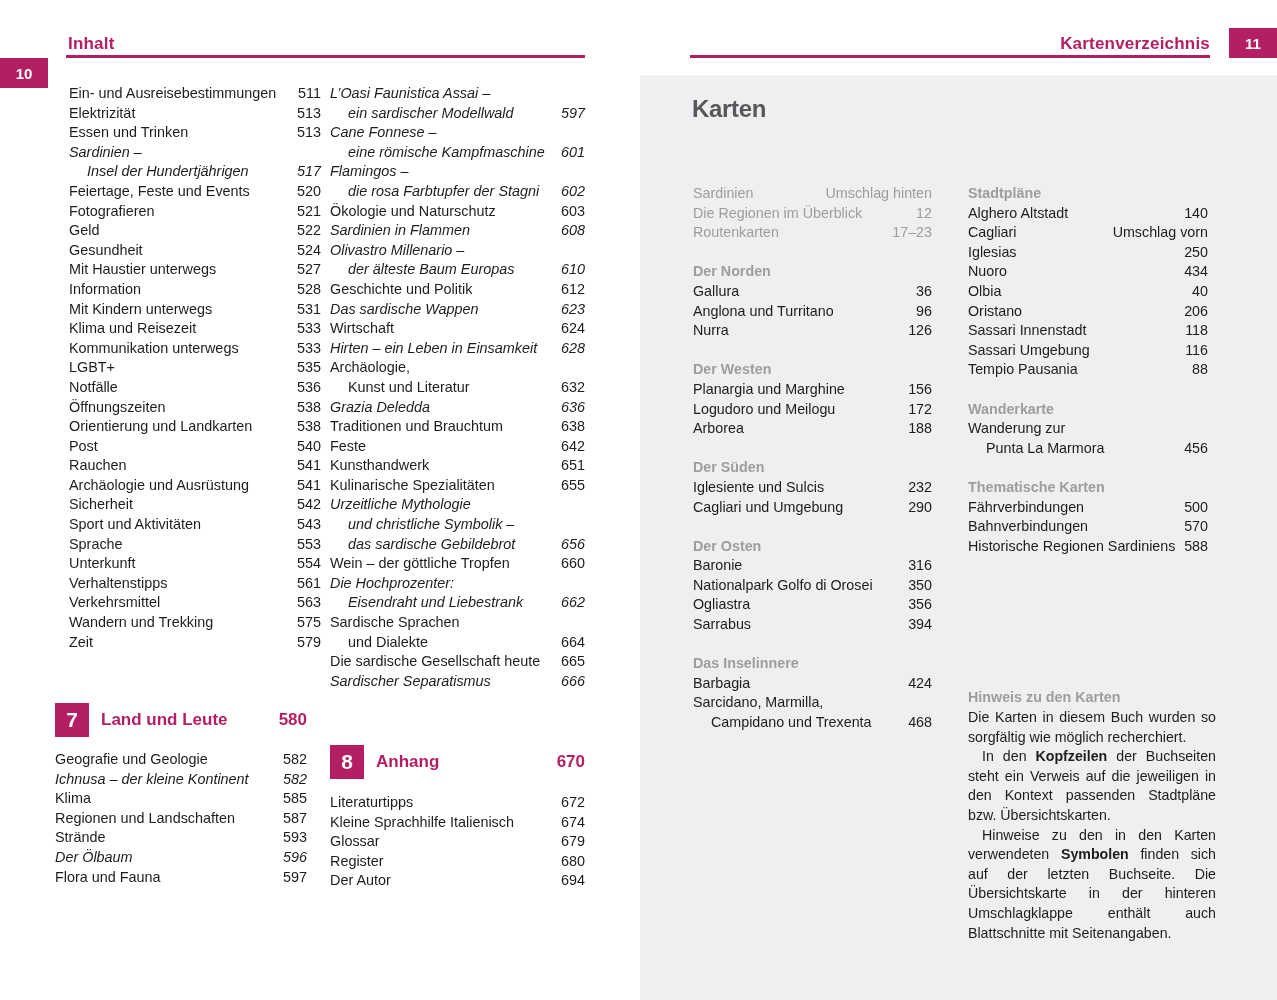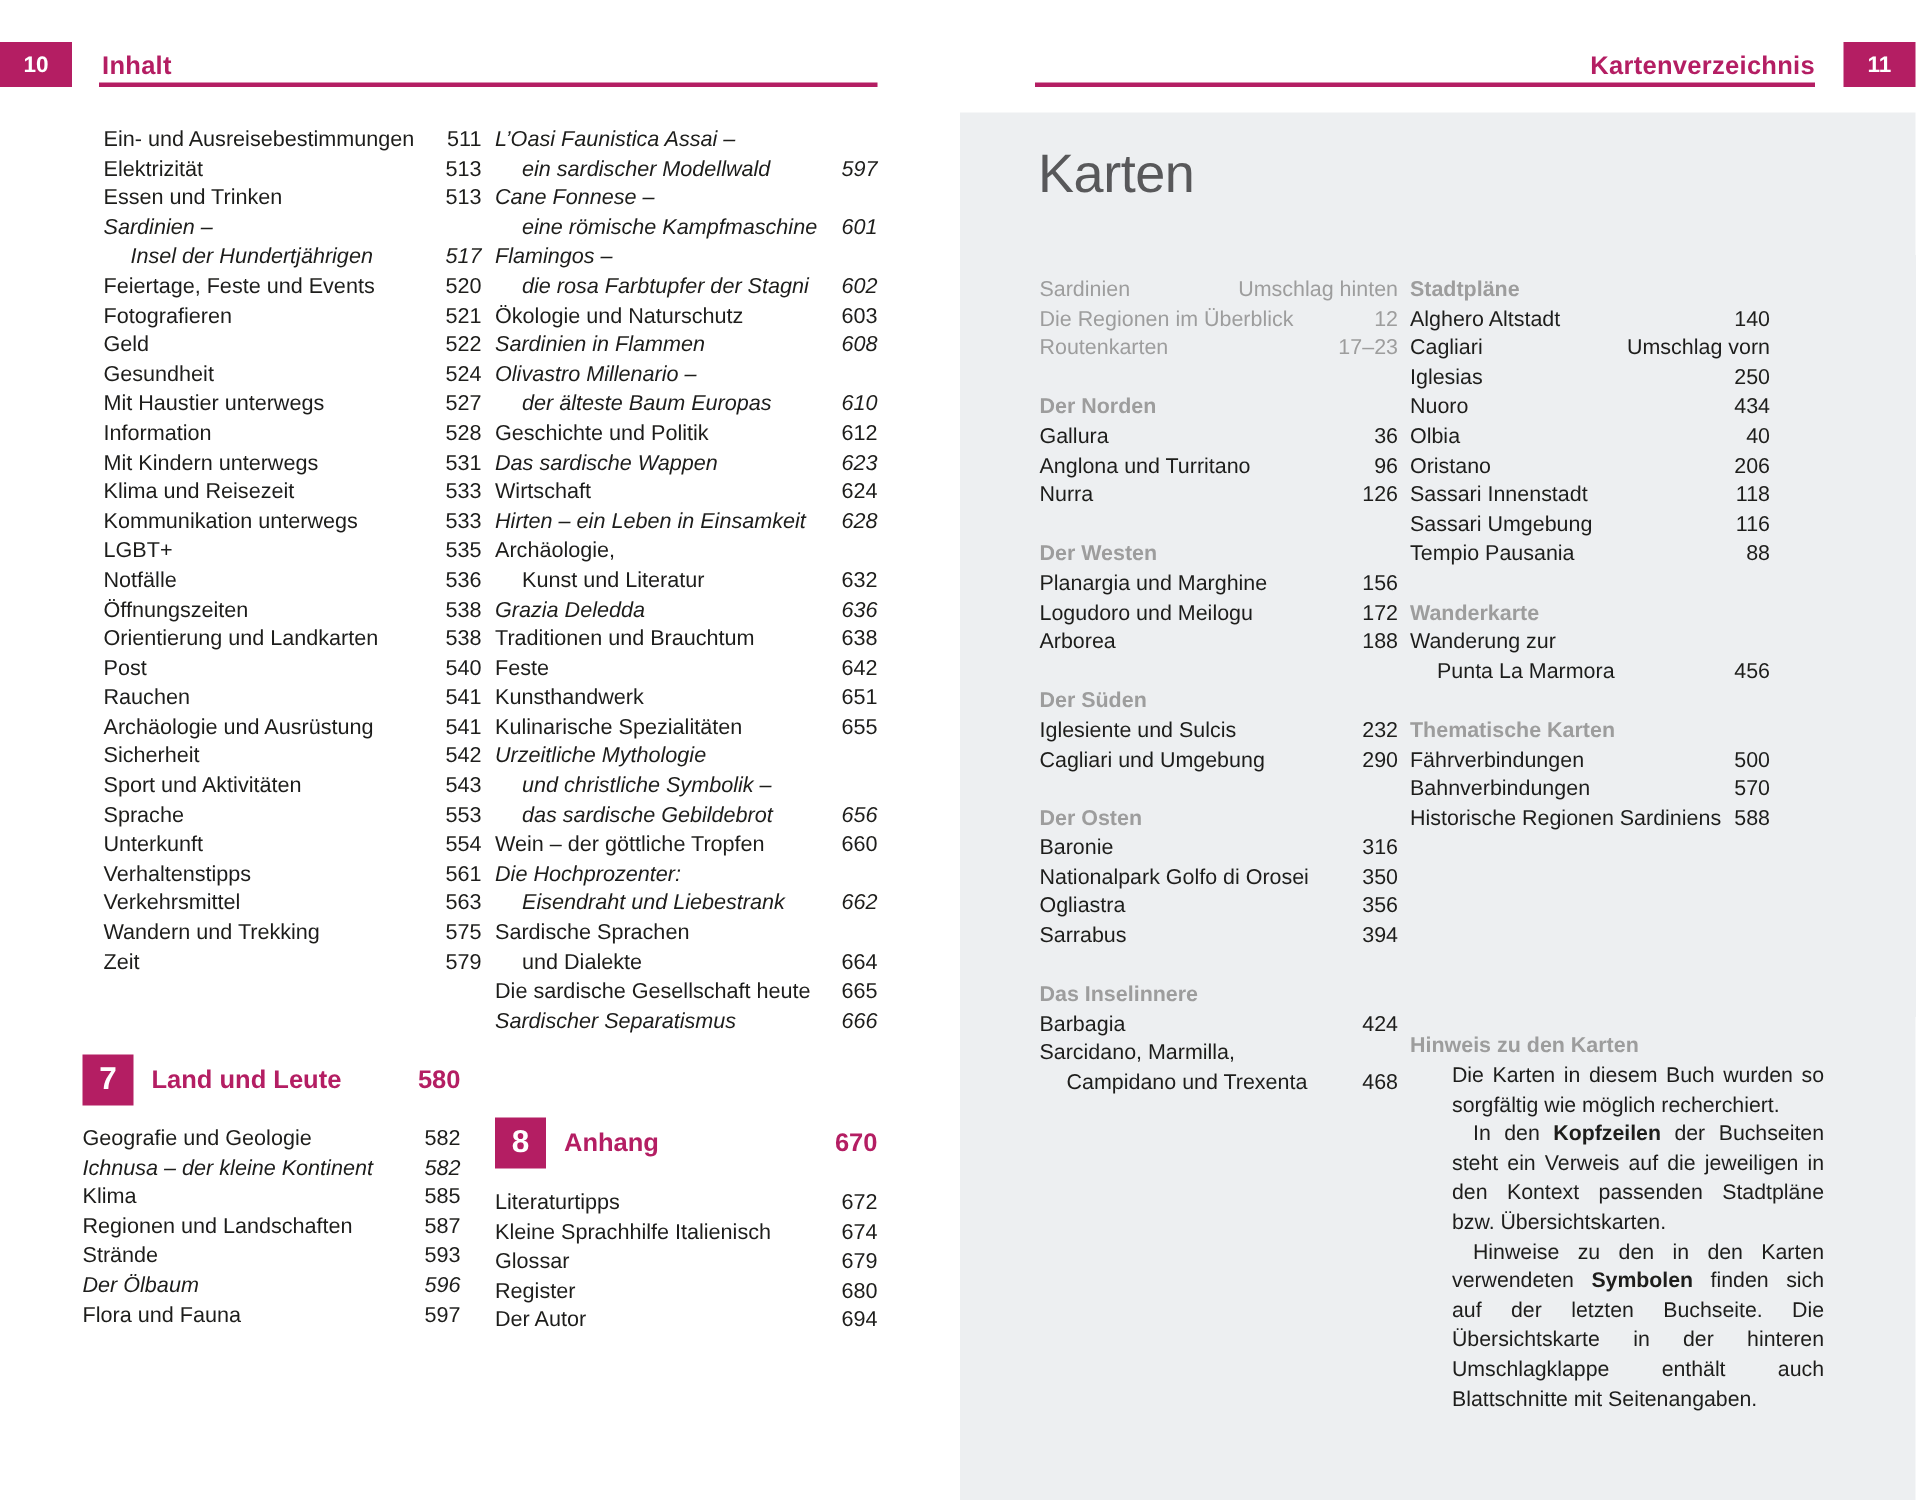--- a/index.html
+++ b/index.html
@@ -12,21 +12,21 @@
   *{margin:0;padding:0;box-sizing:border-box;}
   html,body{background:#fff;}
   body{
     position:relative;width:1277px;height:1000px;overflow:hidden;
     font-family:"Liberation Sans",sans-serif;color:var(--ink);
   }
   .panel{position:absolute;left:640px;top:75px;right:0;bottom:0;background:var(--panel);}
   
   .pgnum-box{position:absolute;top:28px;width:48px;height:30px;background:var(--accent);
     color:#fff;font-weight:bold;font-size:15px;display:flex;align-items:center;justify-content:center;}
-  #box-left{left:0;}
+  #box-left{left:0;margin-top:30px;}
   #box-right{right:0;}
   .header-title{position:absolute;top:34px;font-weight:bold;font-size:17px;color:var(--accent);letter-spacing:.2px;}
   #title-left{left:68px;}
   #title-right{right:67px;}
   .rule{position:absolute;top:55px;height:2.5px;background:var(--accent);}
   #rule-left{left:66px;width:519px;}
   #rule-right{left:690px;width:520px;}
   
   .toc{position:absolute;font-size:14.4px;}
   .row{display:flex;justify-content:space-between;align-items:baseline;line-height:19.6px;height:19.6px;white-space:nowrap;}
@@ -43,23 +43,23 @@
   #col2-bottom{left:330px;top:793px;width:255px;}
   
   .chapter{position:absolute;display:flex;align-items:center;}
   #chapter7{left:55px;top:703px;width:252px;}
   #chapter8{left:330px;top:745px;width:255px;}
   .ch-num{width:34px;height:34px;background:var(--accent);color:#fff;font-weight:bold;font-size:21px;
     display:flex;align-items:center;justify-content:center;flex:0 0 34px;}
   .ch-title{color:var(--accent);font-weight:bold;font-size:17px;margin-left:12px;flex:1;}
   .ch-page{color:var(--accent);font-weight:bold;font-size:17px;}
   
-  #karten-title{position:absolute;left:692px;top:95px;font-size:36px;font-weight:normal;color:var(--dark);letter-spacing:-.3px;}
+  #karten-title{position:absolute;left:692px;top:95px;font-size:24px;font-weight:bold;color:var(--dark);letter-spacing:-.3px;}
   #colA{left:693px;top:184px;width:239px;font-size:14.3px;}
-  #colB{left:940px;top:184px;width:240px;font-size:14.3px;}
+  #colB{left:968px;top:184px;width:240px;font-size:14.3px;}
   .note{position:absolute;left:968px;top:708px;width:248px;font-size:14.2px;line-height:19.6px;text-align:justify;hyphens:auto;}
   .note-para.indented{text-indent:14px;}
 </style>
 </head>
 <body>
 
 <div class="panel"></div>
 
 <div class="pgnum-box" id="box-left">10</div>
 <div class="header-title" id="title-left">Inhalt</div>

